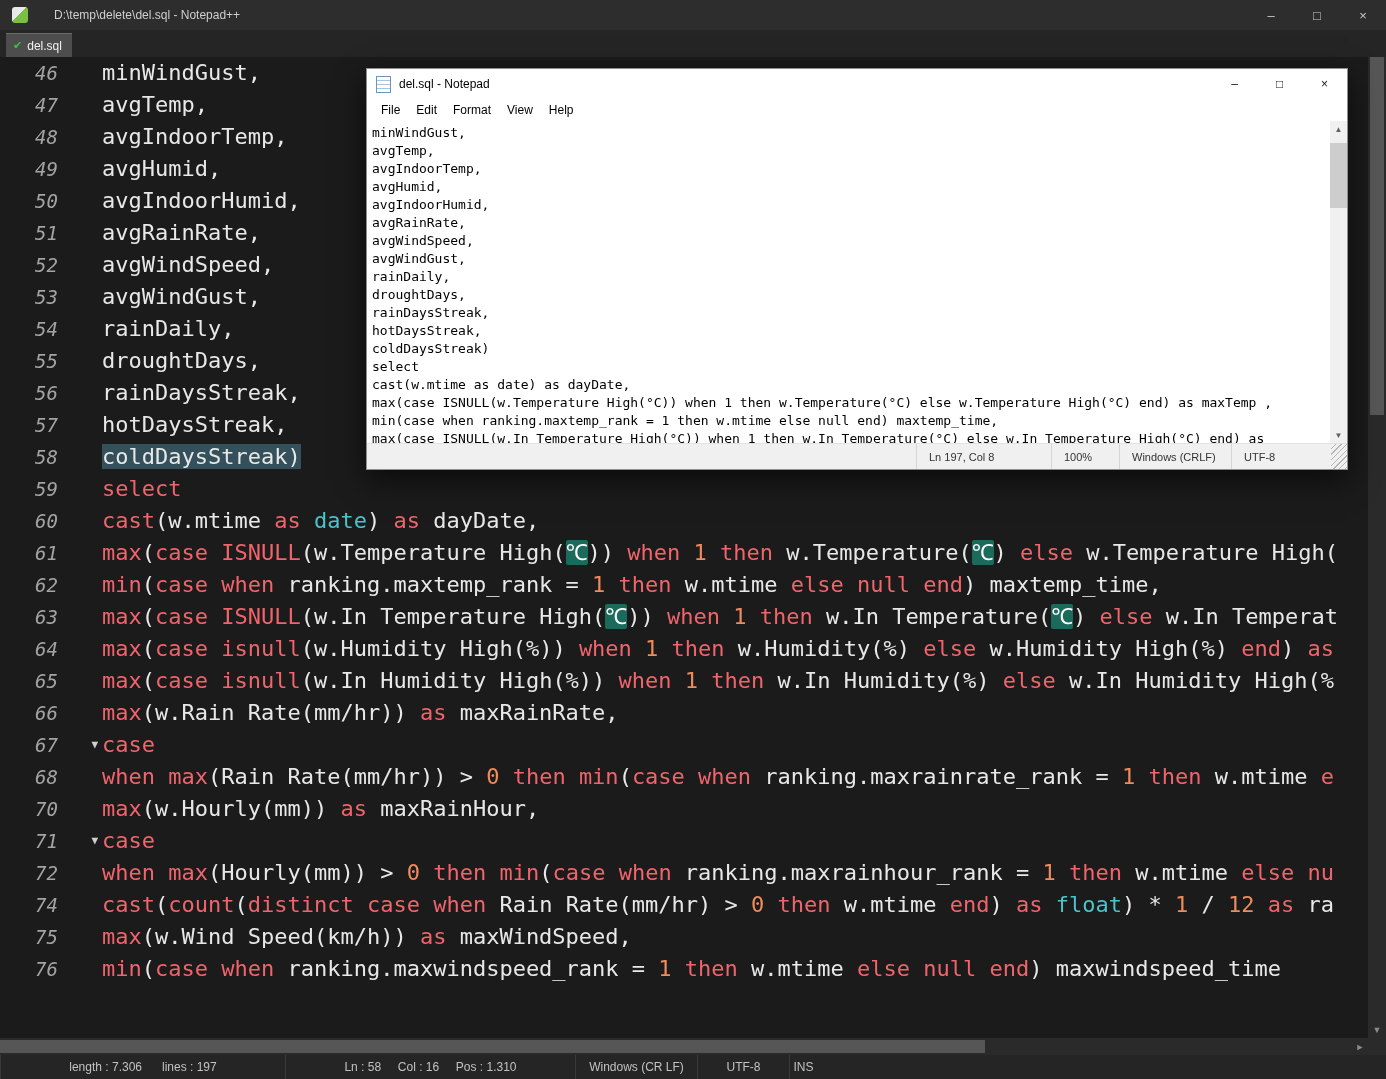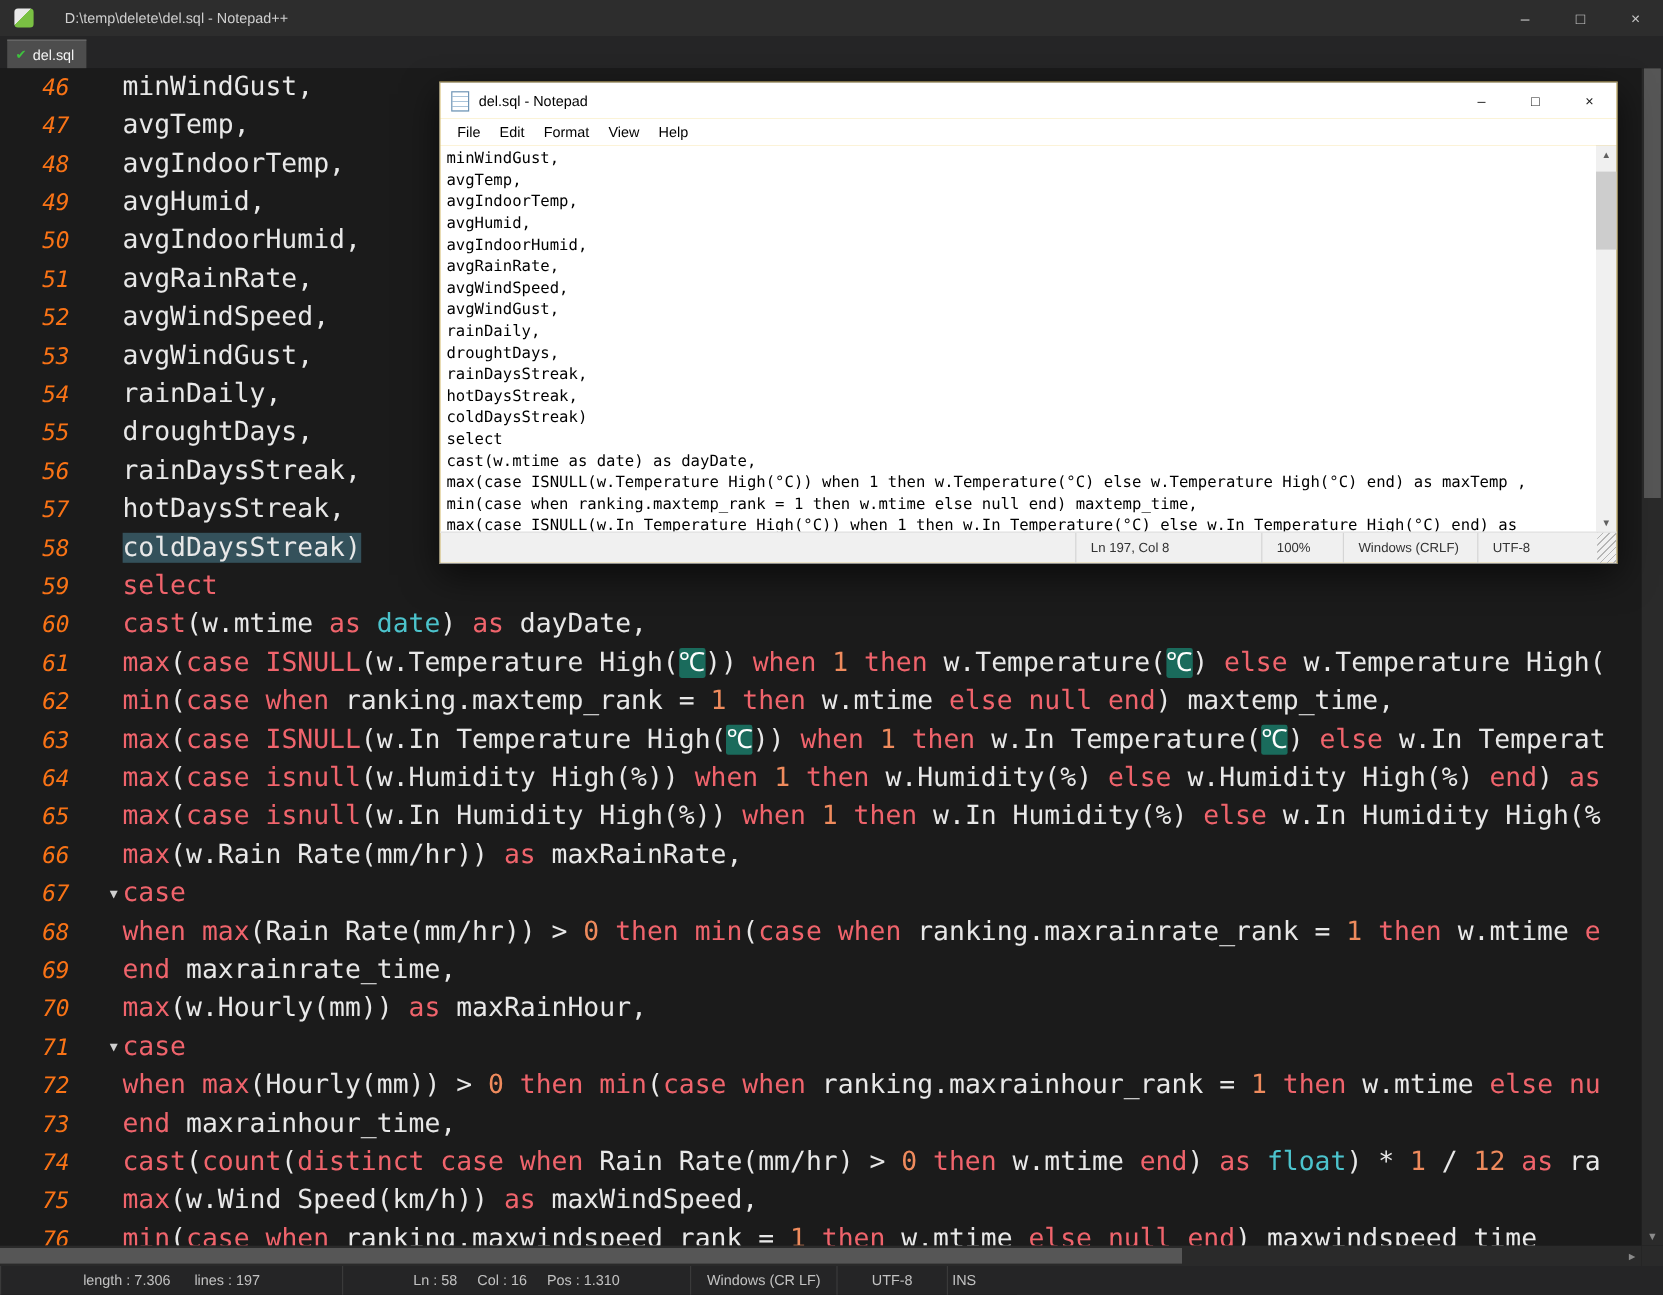--- a/index.html
+++ b/index.html
@@ -28,21 +28,21 @@
     height:23px;margin-left:6px;background:#4d4d4d;color:#f2f2f2;font-size:12px;
     display:flex;align-items:center;gap:5px;padding:0 10px 0 7px;border-top:1px solid #6a6a6a;
   }
   .tab-check{color:#3ec23e;font-size:11px;}
   
   .npp-editor{
     position:absolute;top:57px;left:0;right:18px;bottom:41px;background:#1b1b1b;
     overflow:hidden;font-family:"DejaVu Sans Mono",monospace;font-size:22px;line-height:32px;
   }
   .row{display:flex;height:32px;white-space:pre;}
-  .ln{width:58px;flex:none;text-align:right;color:#f97316;font-style:italic;font-size:19px;}
+  .ln{width:58px;flex:none;text-align:right;color:#a3a3a3;font-style:italic;font-size:19px;}
   .fold{width:44px;flex:none;display:flex;align-items:center;justify-content:flex-end;
     padding-right:4px;box-sizing:border-box;color:#cfcfcf;font-size:11px;}
   .codeline{flex:1;color:#e8e8e8;overflow:hidden;}
   .tk-d{color:#e8e8e8;}
   .tk-k{color:#f0646c;}
   .tk-t{color:#4cc3cc;}
   .tk-n{color:#ef8b5d;}
   .tk-h{background:#1a6b5c;color:#fdfdfd;border-radius:2px;}
   .selection{background:#34515b;}
   
@@ -98,21 +98,21 @@
   .np-arrow.down{bottom:0;}
   .np-vthumb{position:absolute;left:0;right:0;top:22px;height:65px;background:#cdcdcd;}
   .np-status{
     position:absolute;left:0;right:0;bottom:0;height:25px;background:#f0f0f0;color:#333;
     font-size:11px;display:flex;align-items:center;border-top:1px solid #e2e2e2;
   }
   .np-seg{height:100%;display:flex;align-items:center;white-space:pre;box-sizing:border-box;}
   .np-seg.fill{flex:1;}
   .np-seg.b{border-left:1px solid #d5d5d5;padding-left:12px;}
   .np-seg.w-pos{width:135px;}
-  .np-seg.w-zoom{width:68px;margin-left:20px;}
+  .np-seg.w-zoom{width:68px;}
   .np-seg.w-eol{width:112px;}
   .np-seg.w-enc{width:100px;}
   .np-grip{width:16px;height:100%;
     background:repeating-linear-gradient(135deg,transparent 0 3px,#b5b5b5 3px 4px);}
 </style>
 </head>
 <body>
 
 <div class="npp-window">
 
@@ -150,25 +150,23 @@
       <div class="row"><span class="ln">59</span><span class="fold"></span><span class="codeline"><span class="tk-k">select</span></span></div>
       <div class="row"><span class="ln">60</span><span class="fold"></span><span class="codeline"><span class="tk-k">cast</span><span class="tk-d">(w.mtime </span><span class="tk-k">as</span><span class="tk-d"> </span><span class="tk-t">date</span><span class="tk-d">) </span><span class="tk-k">as</span><span class="tk-d"> dayDate,</span></span></div>
       <div class="row"><span class="ln">61</span><span class="fold"></span><span class="codeline"><span class="tk-k">max</span><span class="tk-d">(</span><span class="tk-k">case</span><span class="tk-d"> </span><span class="tk-k">ISNULL</span><span class="tk-d">(w.Temperature High(</span><span class="tk-h">℃</span><span class="tk-d">)) </span><span class="tk-k">when</span><span class="tk-d"> </span><span class="tk-n">1</span><span class="tk-d"> </span><span class="tk-k">then</span><span class="tk-d"> w.Temperature(</span><span class="tk-h">℃</span><span class="tk-d">) </span><span class="tk-k">else</span><span class="tk-d"> w.Temperature High(</span></span></div>
       <div class="row"><span class="ln">62</span><span class="fold"></span><span class="codeline"><span class="tk-k">min</span><span class="tk-d">(</span><span class="tk-k">case</span><span class="tk-d"> </span><span class="tk-k">when</span><span class="tk-d"> ranking.maxtemp_rank = </span><span class="tk-n">1</span><span class="tk-d"> </span><span class="tk-k">then</span><span class="tk-d"> w.mtime </span><span class="tk-k">else</span><span class="tk-d"> </span><span class="tk-k">null</span><span class="tk-d"> </span><span class="tk-k">end</span><span class="tk-d">) maxtemp_time,</span></span></div>
       <div class="row"><span class="ln">63</span><span class="fold"></span><span class="codeline"><span class="tk-k">max</span><span class="tk-d">(</span><span class="tk-k">case</span><span class="tk-d"> </span><span class="tk-k">ISNULL</span><span class="tk-d">(w.In Temperature High(</span><span class="tk-h">℃</span><span class="tk-d">)) </span><span class="tk-k">when</span><span class="tk-d"> </span><span class="tk-n">1</span><span class="tk-d"> </span><span class="tk-k">then</span><span class="tk-d"> w.In Temperature(</span><span class="tk-h">℃</span><span class="tk-d">) </span><span class="tk-k">else</span><span class="tk-d"> w.In Temperat</span></span></div>
       <div class="row"><span class="ln">64</span><span class="fold"></span><span class="codeline"><span class="tk-k">max</span><span class="tk-d">(</span><span class="tk-k">case</span><span class="tk-d"> </span><span class="tk-k">isnull</span><span class="tk-d">(w.Humidity High(%)) </span><span class="tk-k">when</span><span class="tk-d"> </span><span class="tk-n">1</span><span class="tk-d"> </span><span class="tk-k">then</span><span class="tk-d"> w.Humidity(%) </span><span class="tk-k">else</span><span class="tk-d"> w.Humidity High(%) </span><span class="tk-k">end</span><span class="tk-d">) </span><span class="tk-k">as</span></span></div>
       <div class="row"><span class="ln">65</span><span class="fold"></span><span class="codeline"><span class="tk-k">max</span><span class="tk-d">(</span><span class="tk-k">case</span><span class="tk-d"> </span><span class="tk-k">isnull</span><span class="tk-d">(w.In Humidity High(%)) </span><span class="tk-k">when</span><span class="tk-d"> </span><span class="tk-n">1</span><span class="tk-d"> </span><span class="tk-k">then</span><span class="tk-d"> w.In Humidity(%) </span><span class="tk-k">else</span><span class="tk-d"> w.In Humidity High(%</span></span></div>
       <div class="row"><span class="ln">66</span><span class="fold"></span><span class="codeline"><span class="tk-k">max</span><span class="tk-d">(w.Rain Rate(mm/hr)) </span><span class="tk-k">as</span><span class="tk-d"> maxRainRate,</span></span></div>
       <div class="row"><span class="ln">67</span><span class="fold">▼</span><span class="codeline"><span class="tk-k">case</span></span></div>
       <div class="row"><span class="ln">68</span><span class="fold"></span><span class="codeline"><span class="tk-k">when</span><span class="tk-d"> </span><span class="tk-k">max</span><span class="tk-d">(Rain Rate(mm/hr)) &gt; </span><span class="tk-n">0</span><span class="tk-d"> </span><span class="tk-k">then</span><span class="tk-d"> </span><span class="tk-k">min</span><span class="tk-d">(</span><span class="tk-k">case</span><span class="tk-d"> </span><span class="tk-k">when</span><span class="tk-d"> ranking.maxrainrate_rank = </span><span class="tk-n">1</span><span class="tk-d"> </span><span class="tk-k">then</span><span class="tk-d"> w.mtime </span><span class="tk-k">e</span></span></div>
-      <div class="row"><span class="ln">69</span><span class="fold"></span><span class="codeline"><span class="tk-k">end</span><span class="tk-d"> maxrainrate_time,</span></span></div>
       <div class="row"><span class="ln">70</span><span class="fold"></span><span class="codeline"><span class="tk-k">max</span><span class="tk-d">(w.Hourly(mm)) </span><span class="tk-k">as</span><span class="tk-d"> maxRainHour,</span></span></div>
       <div class="row"><span class="ln">71</span><span class="fold">▼</span><span class="codeline"><span class="tk-k">case</span></span></div>
       <div class="row"><span class="ln">72</span><span class="fold"></span><span class="codeline"><span class="tk-k">when</span><span class="tk-d"> </span><span class="tk-k">max</span><span class="tk-d">(Hourly(mm)) &gt; </span><span class="tk-n">0</span><span class="tk-d"> </span><span class="tk-k">then</span><span class="tk-d"> </span><span class="tk-k">min</span><span class="tk-d">(</span><span class="tk-k">case</span><span class="tk-d"> </span><span class="tk-k">when</span><span class="tk-d"> ranking.maxrainhour_rank = </span><span class="tk-n">1</span><span class="tk-d"> </span><span class="tk-k">then</span><span class="tk-d"> w.mtime </span><span class="tk-k">else</span><span class="tk-d"> </span><span class="tk-k">nu</span></span></div>
-      <div class="row"><span class="ln">73</span><span class="fold"></span><span class="codeline"><span class="tk-k">end</span><span class="tk-d"> maxrainhour_time,</span></span></div>
       <div class="row"><span class="ln">74</span><span class="fold"></span><span class="codeline"><span class="tk-k">cast</span><span class="tk-d">(</span><span class="tk-k">count</span><span class="tk-d">(</span><span class="tk-k">distinct</span><span class="tk-d"> </span><span class="tk-k">case</span><span class="tk-d"> </span><span class="tk-k">when</span><span class="tk-d"> Rain Rate(mm/hr) &gt; </span><span class="tk-n">0</span><span class="tk-d"> </span><span class="tk-k">then</span><span class="tk-d"> w.mtime </span><span class="tk-k">end</span><span class="tk-d">) </span><span class="tk-k">as</span><span class="tk-d"> </span><span class="tk-t">float</span><span class="tk-d">) * </span><span class="tk-n">1</span><span class="tk-d"> / </span><span class="tk-n">12</span><span class="tk-d"> </span><span class="tk-k">as</span><span class="tk-d"> ra</span></span></div>
       <div class="row"><span class="ln">75</span><span class="fold"></span><span class="codeline"><span class="tk-k">max</span><span class="tk-d">(w.Wind Speed(km/h)) </span><span class="tk-k">as</span><span class="tk-d"> maxWindSpeed,</span></span></div>
       <div class="row"><span class="ln">76</span><span class="fold"></span><span class="codeline"><span class="tk-k">min</span><span class="tk-d">(</span><span class="tk-k">case</span><span class="tk-d"> </span><span class="tk-k">when</span><span class="tk-d"> ranking.maxwindspeed_rank = </span><span class="tk-n">1</span><span class="tk-d"> </span><span class="tk-k">then</span><span class="tk-d"> w.mtime </span><span class="tk-k">else</span><span class="tk-d"> </span><span class="tk-k">null</span><span class="tk-d"> </span><span class="tk-k">end</span><span class="tk-d">) maxwindspeed_time</span></span></div>
     </div>
 
   <div class="npp-vscroll">
     <div class="npp-vthumb"></div>
     <div class="npp-vdown">▼</div>
   </div>
   <div class="npp-hscroll">

